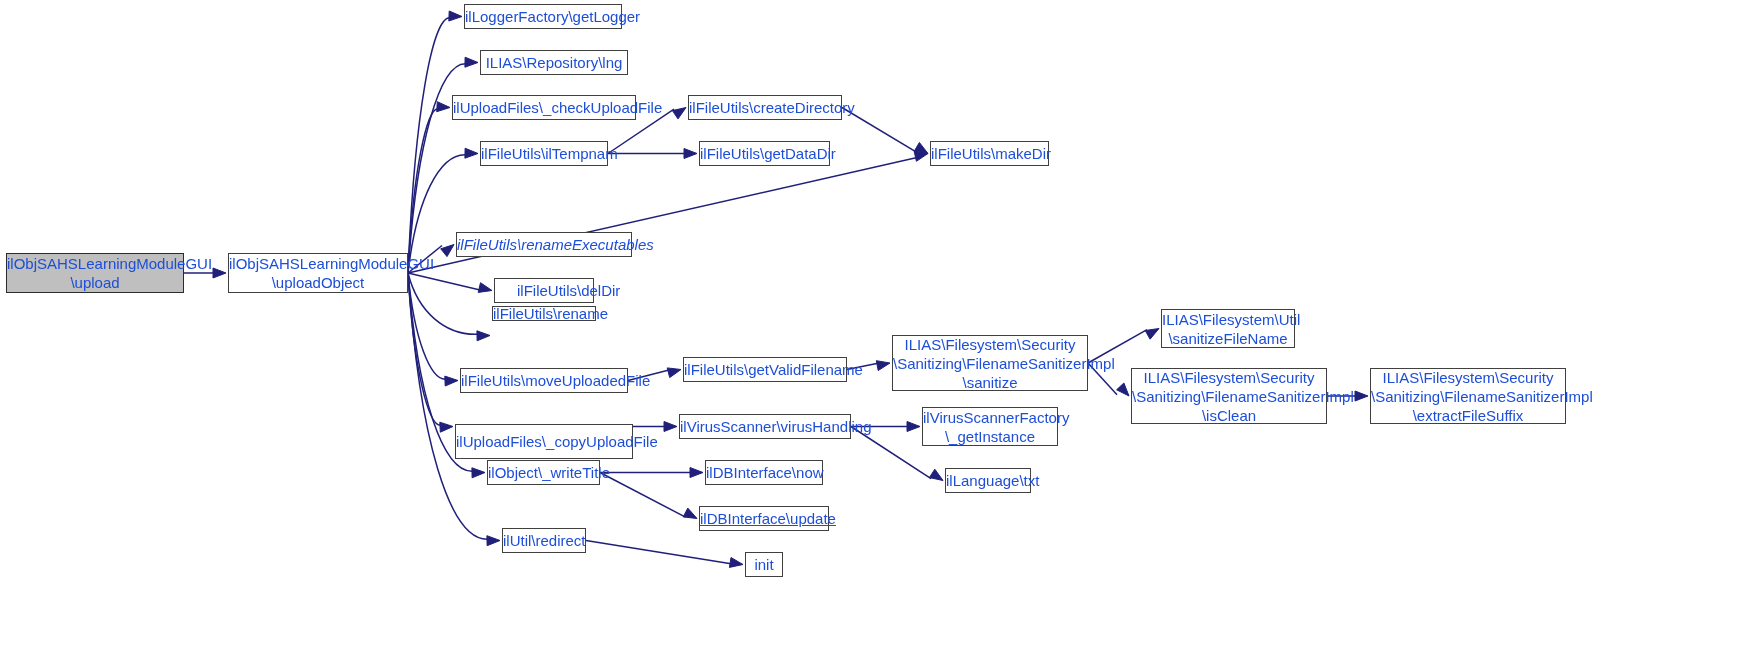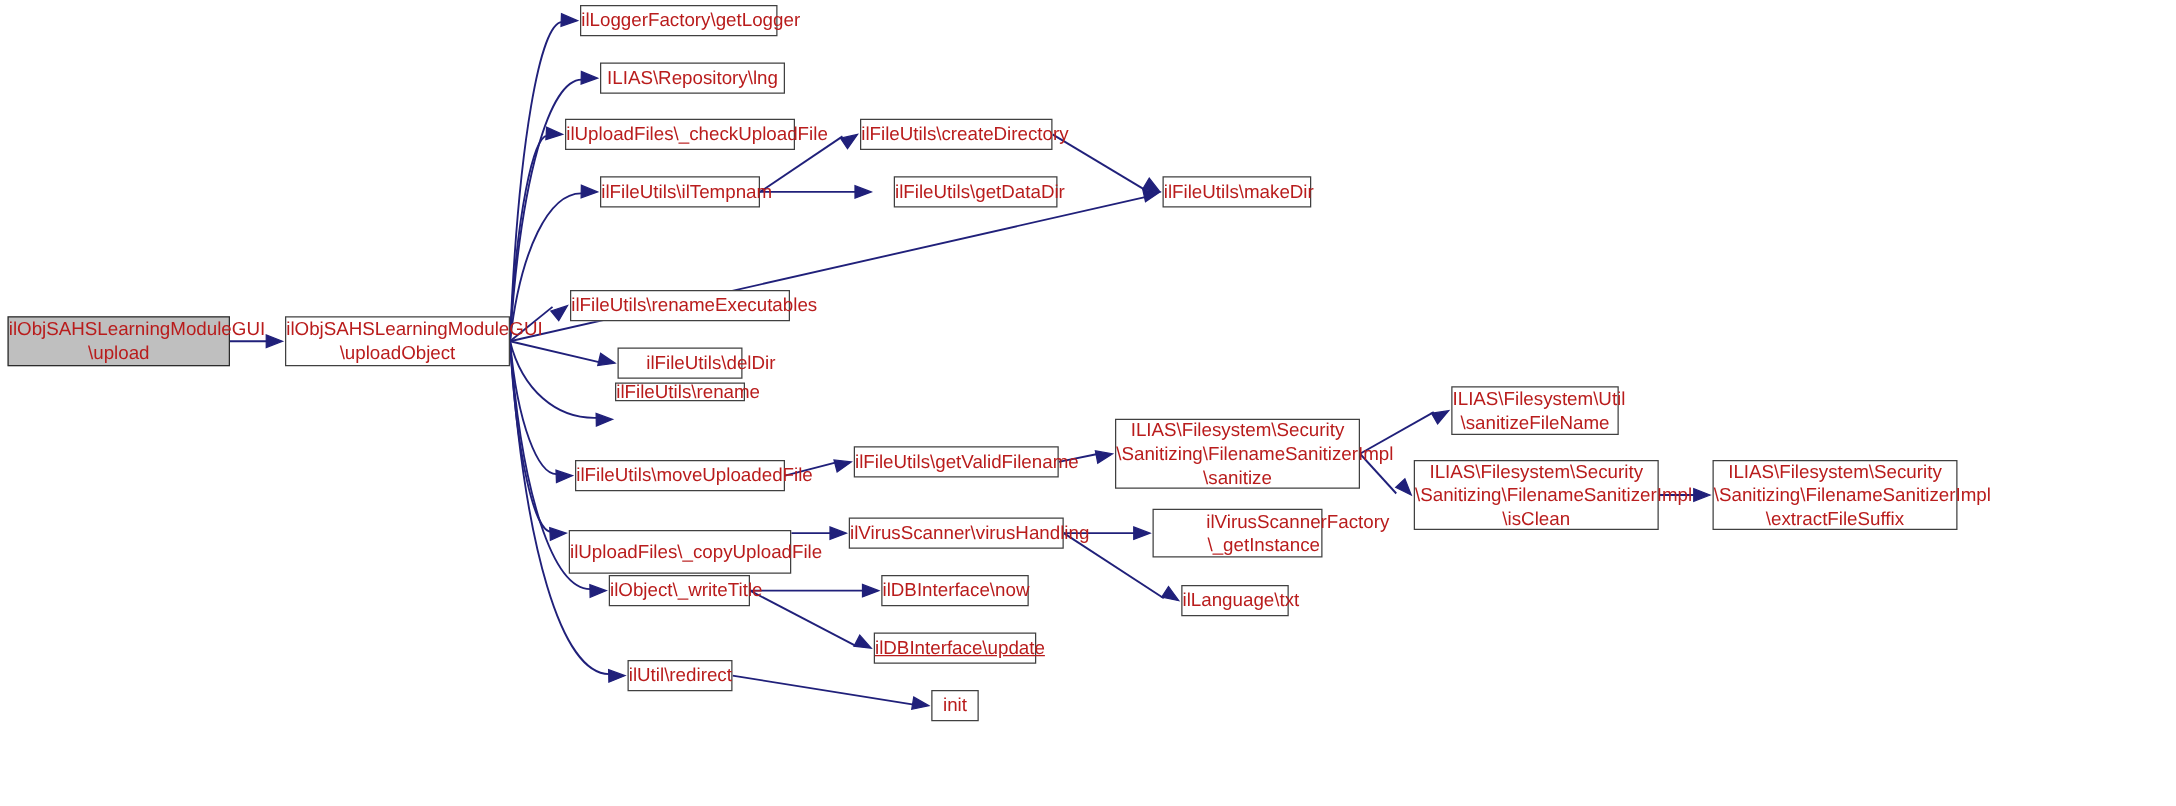--- a/index.html
+++ b/index.html
@@ -15,21 +15,21 @@
     width: 1741px;
     height: 645px;
     background: #ffffff;
     overflow: hidden;
   }
   .node {
     position: absolute;
     box-sizing: border-box;
     border: 1px solid #404040;
     background: #ffffff;
-    color: #b91c1c;
+    color: #1d4ed8;
     font-size: 15px;
     line-height: 19px;
     text-align: center;
     display: flex;
     flex-direction: column;
     align-items: center;
     justify-content: center;
     white-space: pre;
     letter-spacing: 0px;
   }
@@ -123,34 +123,34 @@
       </g>
   </svg>
   <div id="node-layer">
       <div class="node root" title="ilObjSAHSLearningModuleGUI\upload" style="left: 6px; top: 253px; width: 178px; height: 40px;"><span class="line">ilObjSAHSLearningModuleGUI</span><span class="line">\upload</span></div>
       <div class="node" title="ilObjSAHSLearningModuleGUI\uploadObject" style="left: 228px; top: 253px; width: 180px; height: 40px;"><span class="line">ilObjSAHSLearningModuleGUI</span><span class="line">\uploadObject</span></div>
       <div class="node" title="ilLoggerFactory\getLogger" style="left: 464px; top: 4px; width: 158px; height: 25px;"><span class="line">ilLoggerFactory\getLogger</span></div>
       <div class="node" title="ILIAS\Repository\lng" style="left: 480px; top: 50px; width: 148px; height: 25px;"><span class="line">ILIAS\Repository\lng</span></div>
       <div class="node" title="ilUploadFiles\_checkUploadFile" style="left: 452px; top: 95px; width: 184px; height: 25px;"><span class="line">ilUploadFiles\_checkUploadFile</span></div>
       <div class="node" title="ilFileUtils\ilTempnam" style="left: 480px; top: 141px; width: 128px; height: 25px;"><span class="line">ilFileUtils\ilTempnam</span></div>
       <div class="node" title="ilFileUtils\createDirectory" style="left: 688px; top: 95px; width: 154px; height: 25px; align-items: center;"><span class="line">ilFileUtils\createDirectory</span></div>
-      <div class="node" title="ilFileUtils\getDataDir" style="left: 699px; top: 141px; width: 131px; height: 25px; margin-left: 16px;"><span class="line">ilFileUtils\getDataDir</span></div>
+      <div class="node" title="ilFileUtils\getDataDir" style="left: 699px; top: 141px; width: 131px; height: 25px;"><span class="line">ilFileUtils\getDataDir</span></div>
       <div class="node" title="ilFileUtils\makeDir" style="left: 930px; top: 141px; width: 119px; height: 25px;"><span class="line">ilFileUtils\makeDir</span></div>
-      <div class="node" title="ilFileUtils\renameExecutables" style="left: 456px; top: 232px; width: 176px; height: 25px;"><span class="line">ilFileUtils\renameExecutables</span></div>
+      <div class="node" title="ilFileUtils\renameExecutables" style="left: 456px; top: 232px; width: 176px; height: 25px; font-style: italic;"><span class="line">ilFileUtils\renameExecutables</span></div>
       <div class="node" title="ilFileUtils\delDir" style="left: 494px; top: 278px; width: 100px; height: 25px; padding-left: 22px;"><span class="line">ilFileUtils\delDir</span></div>
       <div class="node" title="ilFileUtils\rename" style="left: 492px; top: 306px; width: 104px; height: 15px;"><span class="line">ilFileUtils\rename</span></div>
       <div class="node" title="ilFileUtils\moveUploadedFile" style="left: 460px; top: 368px; width: 168px; height: 25px;"><span class="line">ilFileUtils\moveUploadedFile</span></div>
       <div class="node" title="ilUploadFiles\_copyUploadFile" style="left: 455px; top: 424px; width: 178px; height: 35px;"><span class="line">ilUploadFiles\_copyUploadFile</span></div>
       <div class="node" title="ilObject\_writeTitle" style="left: 487px; top: 460px; width: 113px; height: 25px;"><span class="line">ilObject\_writeTitle</span></div>
       <div class="node" title="ilUtil\redirect" style="left: 502px; top: 528px; width: 84px; height: 25px;"><span class="line">ilUtil\redirect</span></div>
       <div class="node" title="ilFileUtils\getValidFilename" style="left: 683px; top: 357px; width: 164px; height: 25px;"><span class="line">ilFileUtils\getValidFilename</span></div>
       <div class="node" title="ilVirusScanner\virusHandling" style="left: 679px; top: 414px; width: 172px; height: 25px;"><span class="line">ilVirusScanner\virusHandling</span></div>
       <div class="node" title="ilDBInterface\now" style="left: 705px; top: 460px; width: 118px; height: 25px;"><span class="line">ilDBInterface\now</span></div>
       <div class="node" title="ilDBInterface\update" style="left: 699px; top: 506px; width: 130px; height: 25px; text-decoration: underline;"><span class="line">ilDBInterface\update</span></div>
       <div class="node" title="init" style="left: 745px; top: 552px; width: 38px; height: 25px;"><span class="line">init</span></div>
       <div class="node" title="ILIAS\Filesystem\Security\Sanitizing\FilenameSanitizerImpl\sanitize" style="left: 892px; top: 335px; width: 196px; height: 56px;"><span class="line">ILIAS\Filesystem\Security</span><span class="line">\Sanitizing\FilenameSanitizerImpl</span><span class="line">\sanitize</span></div>
-      <div class="node" title="ilVirusScannerFactory\_getInstance" style="left: 922px; top: 407px; width: 136px; height: 39px; padding-left: 42px;"><span class="line">ilVirusScannerFactory</span><span class="line">\_getInstance</span></div>
+      <div class="node" title="ilVirusScannerFactory\_getInstance" style="left: 922px; top: 407px; width: 136px; height: 39px;"><span class="line">ilVirusScannerFactory</span><span class="line">\_getInstance</span></div>
       <div class="node" title="ilLanguage\txt" style="left: 945px; top: 468px; width: 86px; height: 25px;"><span class="line">ilLanguage\txt</span></div>
       <div class="node" title="ILIAS\Filesystem\Util\sanitizeFileName" style="left: 1161px; top: 309px; width: 134px; height: 39px;"><span class="line">ILIAS\Filesystem\Util</span><span class="line">\sanitizeFileName</span></div>
       <div class="node" title="ILIAS\Filesystem\Security\Sanitizing\FilenameSanitizerImpl\isClean" style="left: 1131px; top: 368px; width: 196px; height: 56px;"><span class="line">ILIAS\Filesystem\Security</span><span class="line">\Sanitizing\FilenameSanitizerImpl</span><span class="line">\isClean</span></div>
       <div class="node" title="ILIAS\Filesystem\Security\Sanitizing\FilenameSanitizerImpl\extractFileSuffix" style="left: 1370px; top: 368px; width: 196px; height: 56px;"><span class="line">ILIAS\Filesystem\Security</span><span class="line">\Sanitizing\FilenameSanitizerImpl</span><span class="line">\extractFileSuffix</span></div>
     </div>
 </div>
 
 </body></html>

